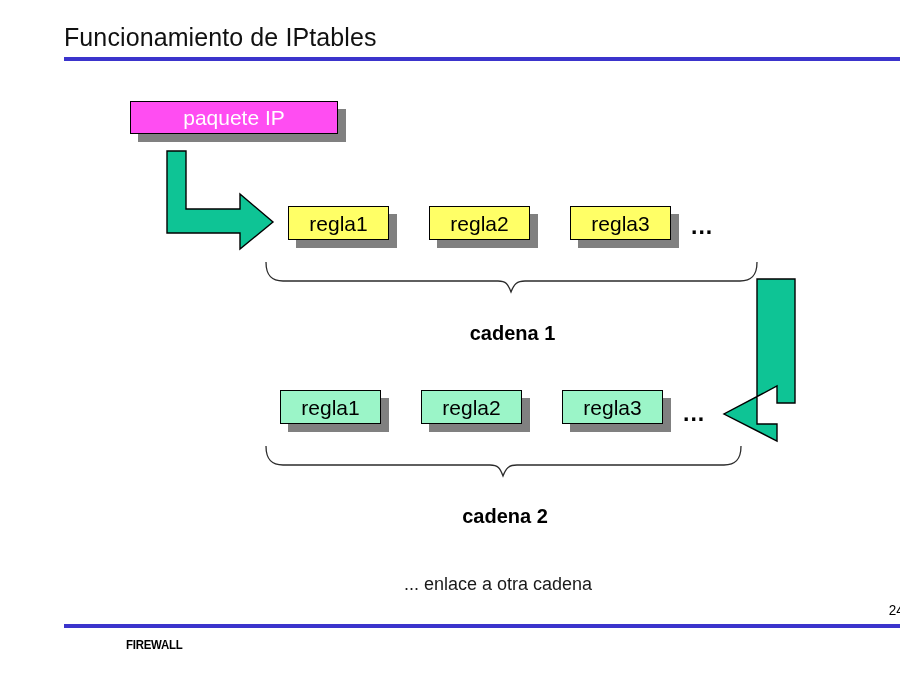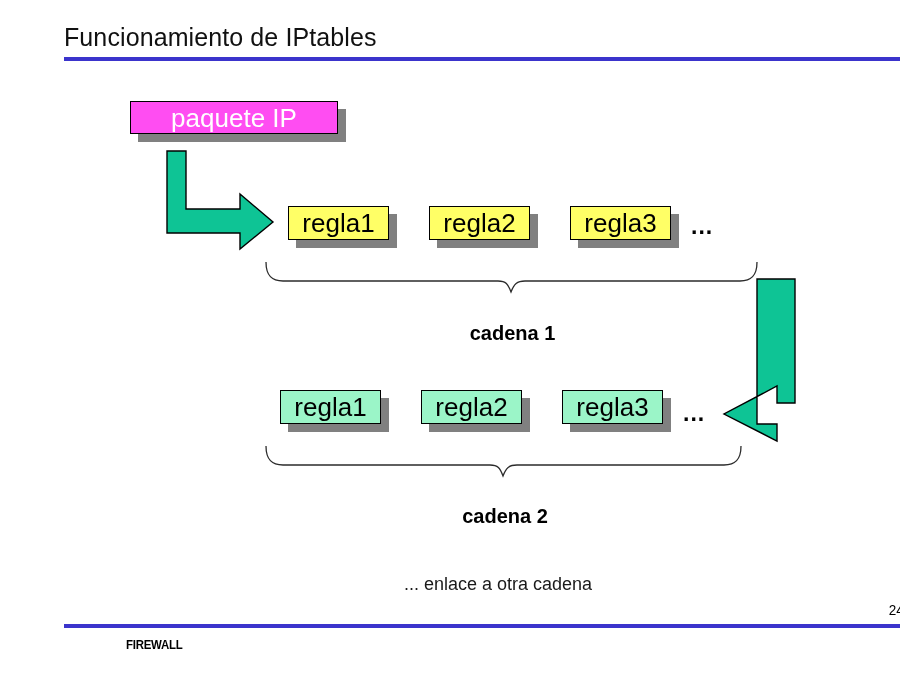--- a/index.html
+++ b/index.html
@@ -39,21 +39,21 @@
   }
 
   
   .box {
     position: absolute;
     box-sizing: border-box;
     border: 1.5px solid #000000;
     display: flex;
     align-items: center;
     justify-content: center;
-    font-size: 26px;
+    font-size: 21px;
     line-height: 1;
     z-index: 3;
   }
   .box-shadow {
     position: absolute;
     background: #808080;
     z-index: 2;
   }
 
   .packet-box {

